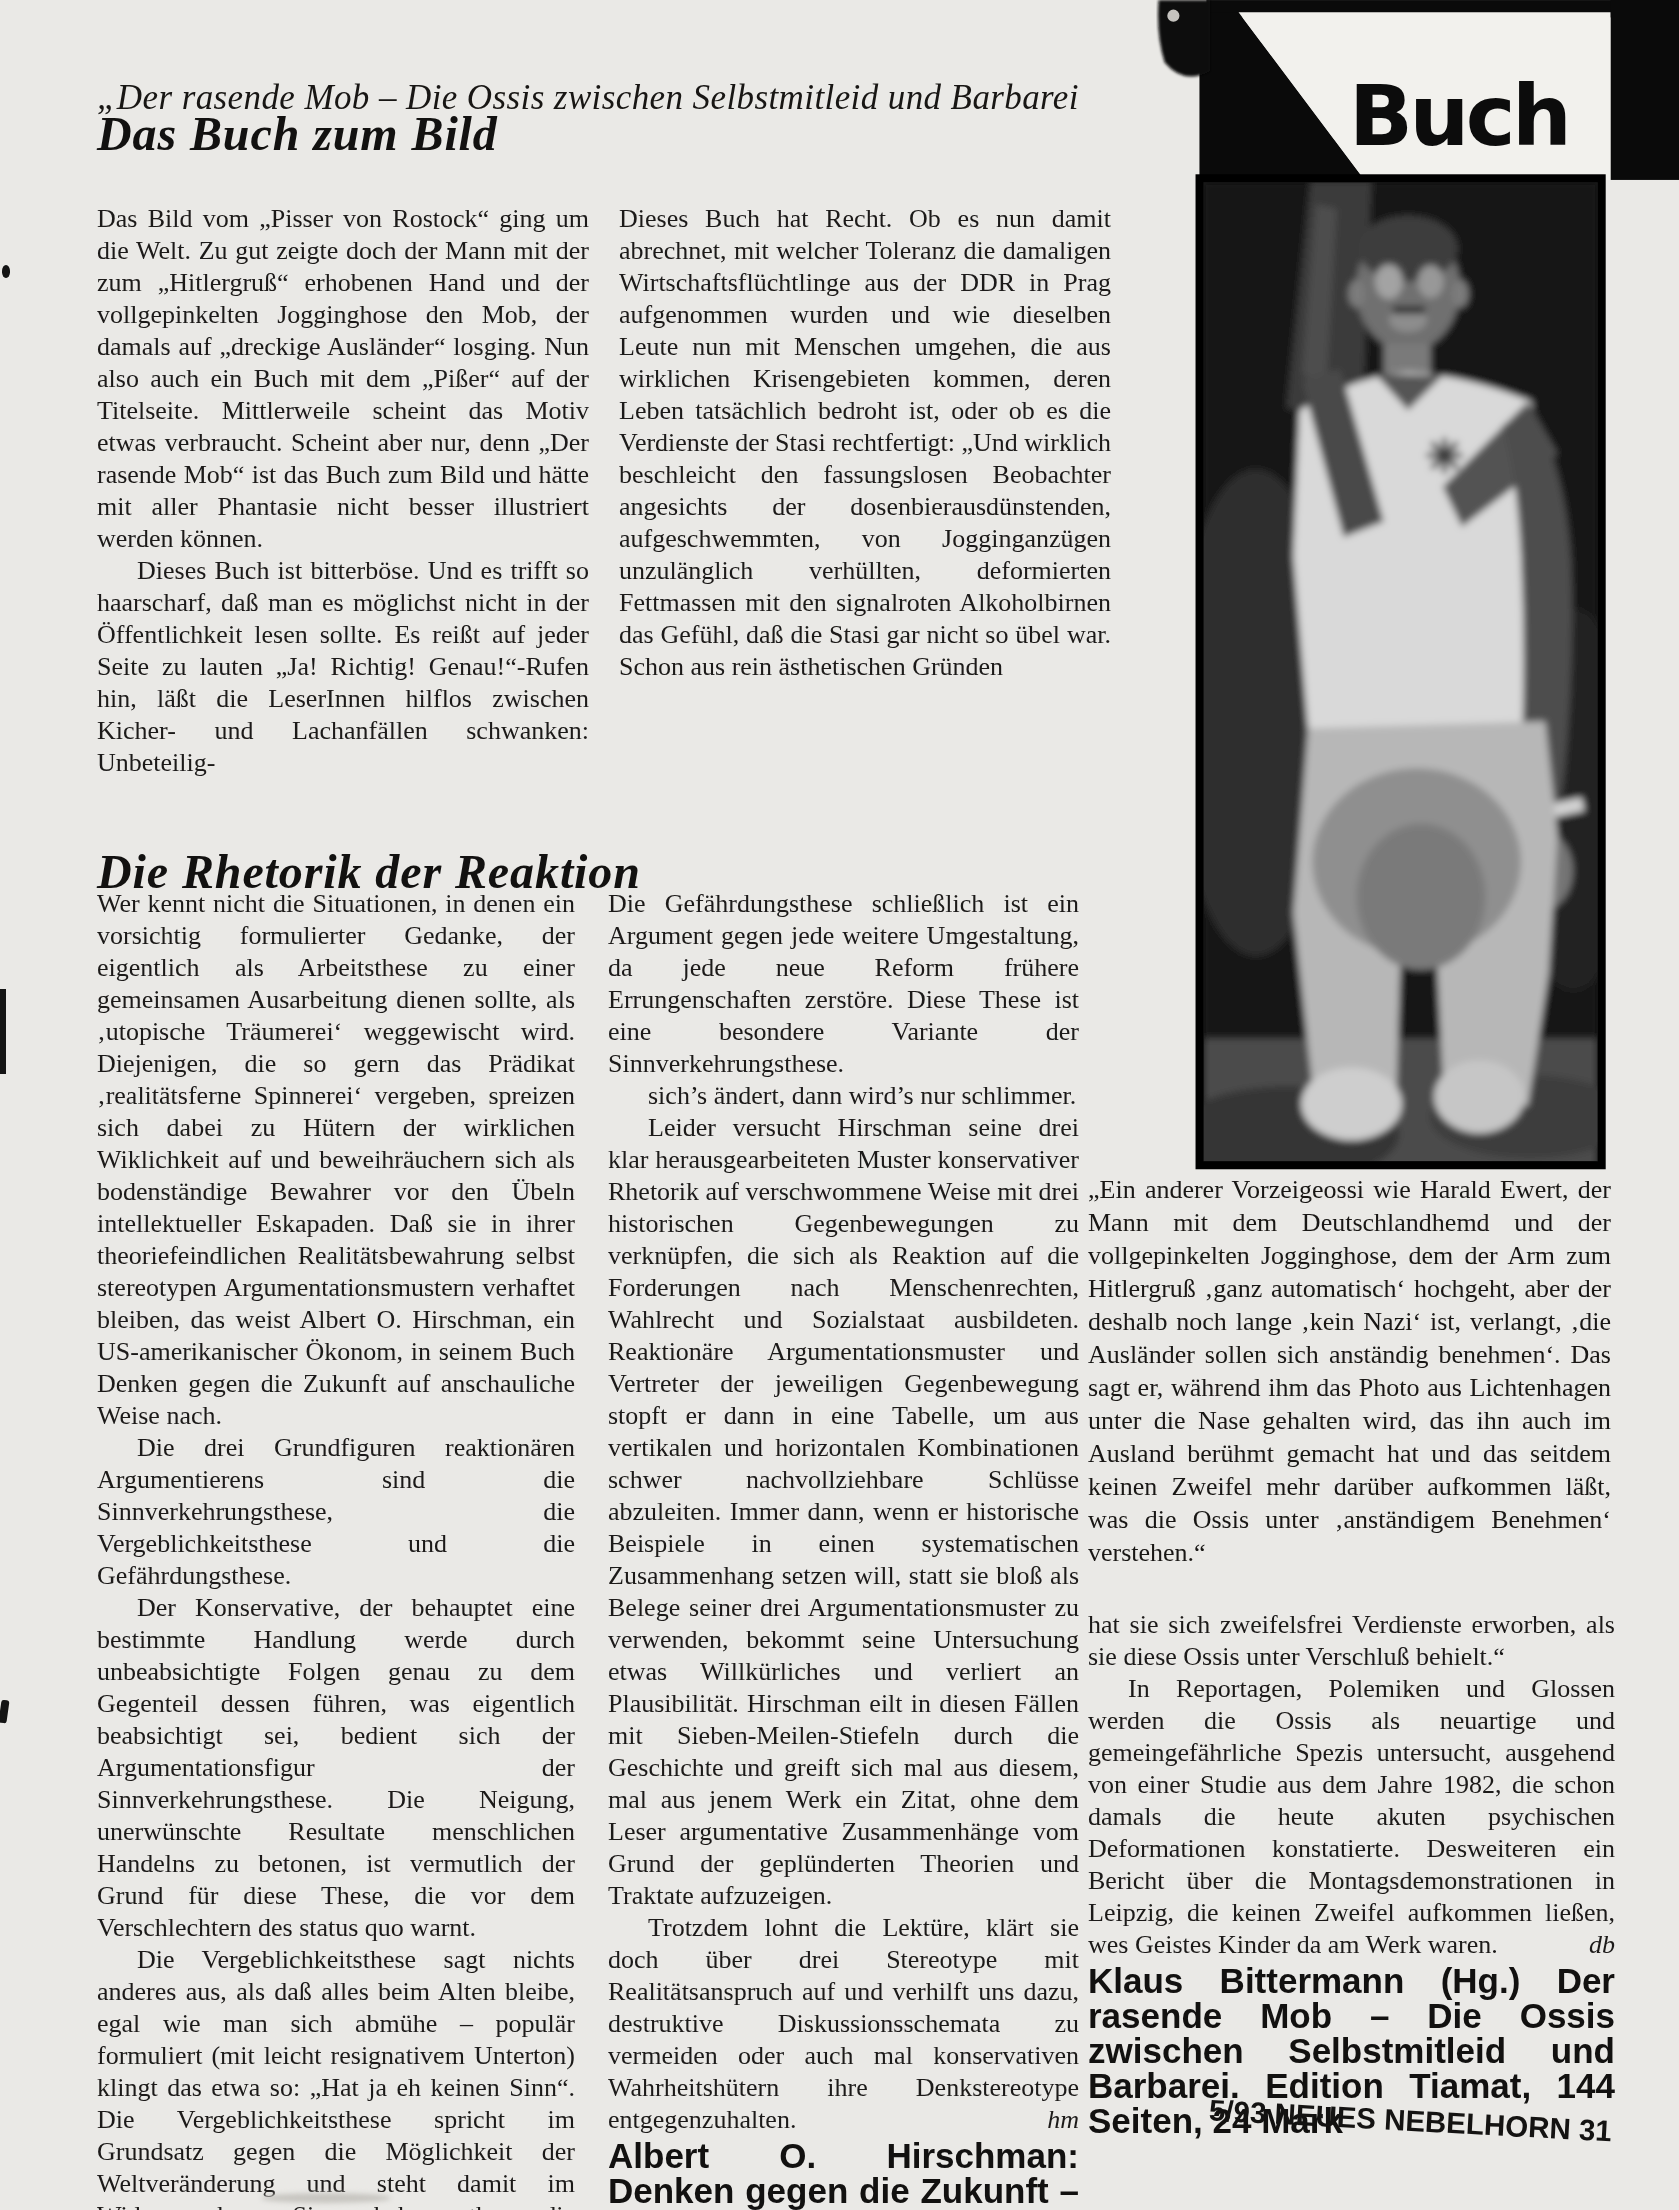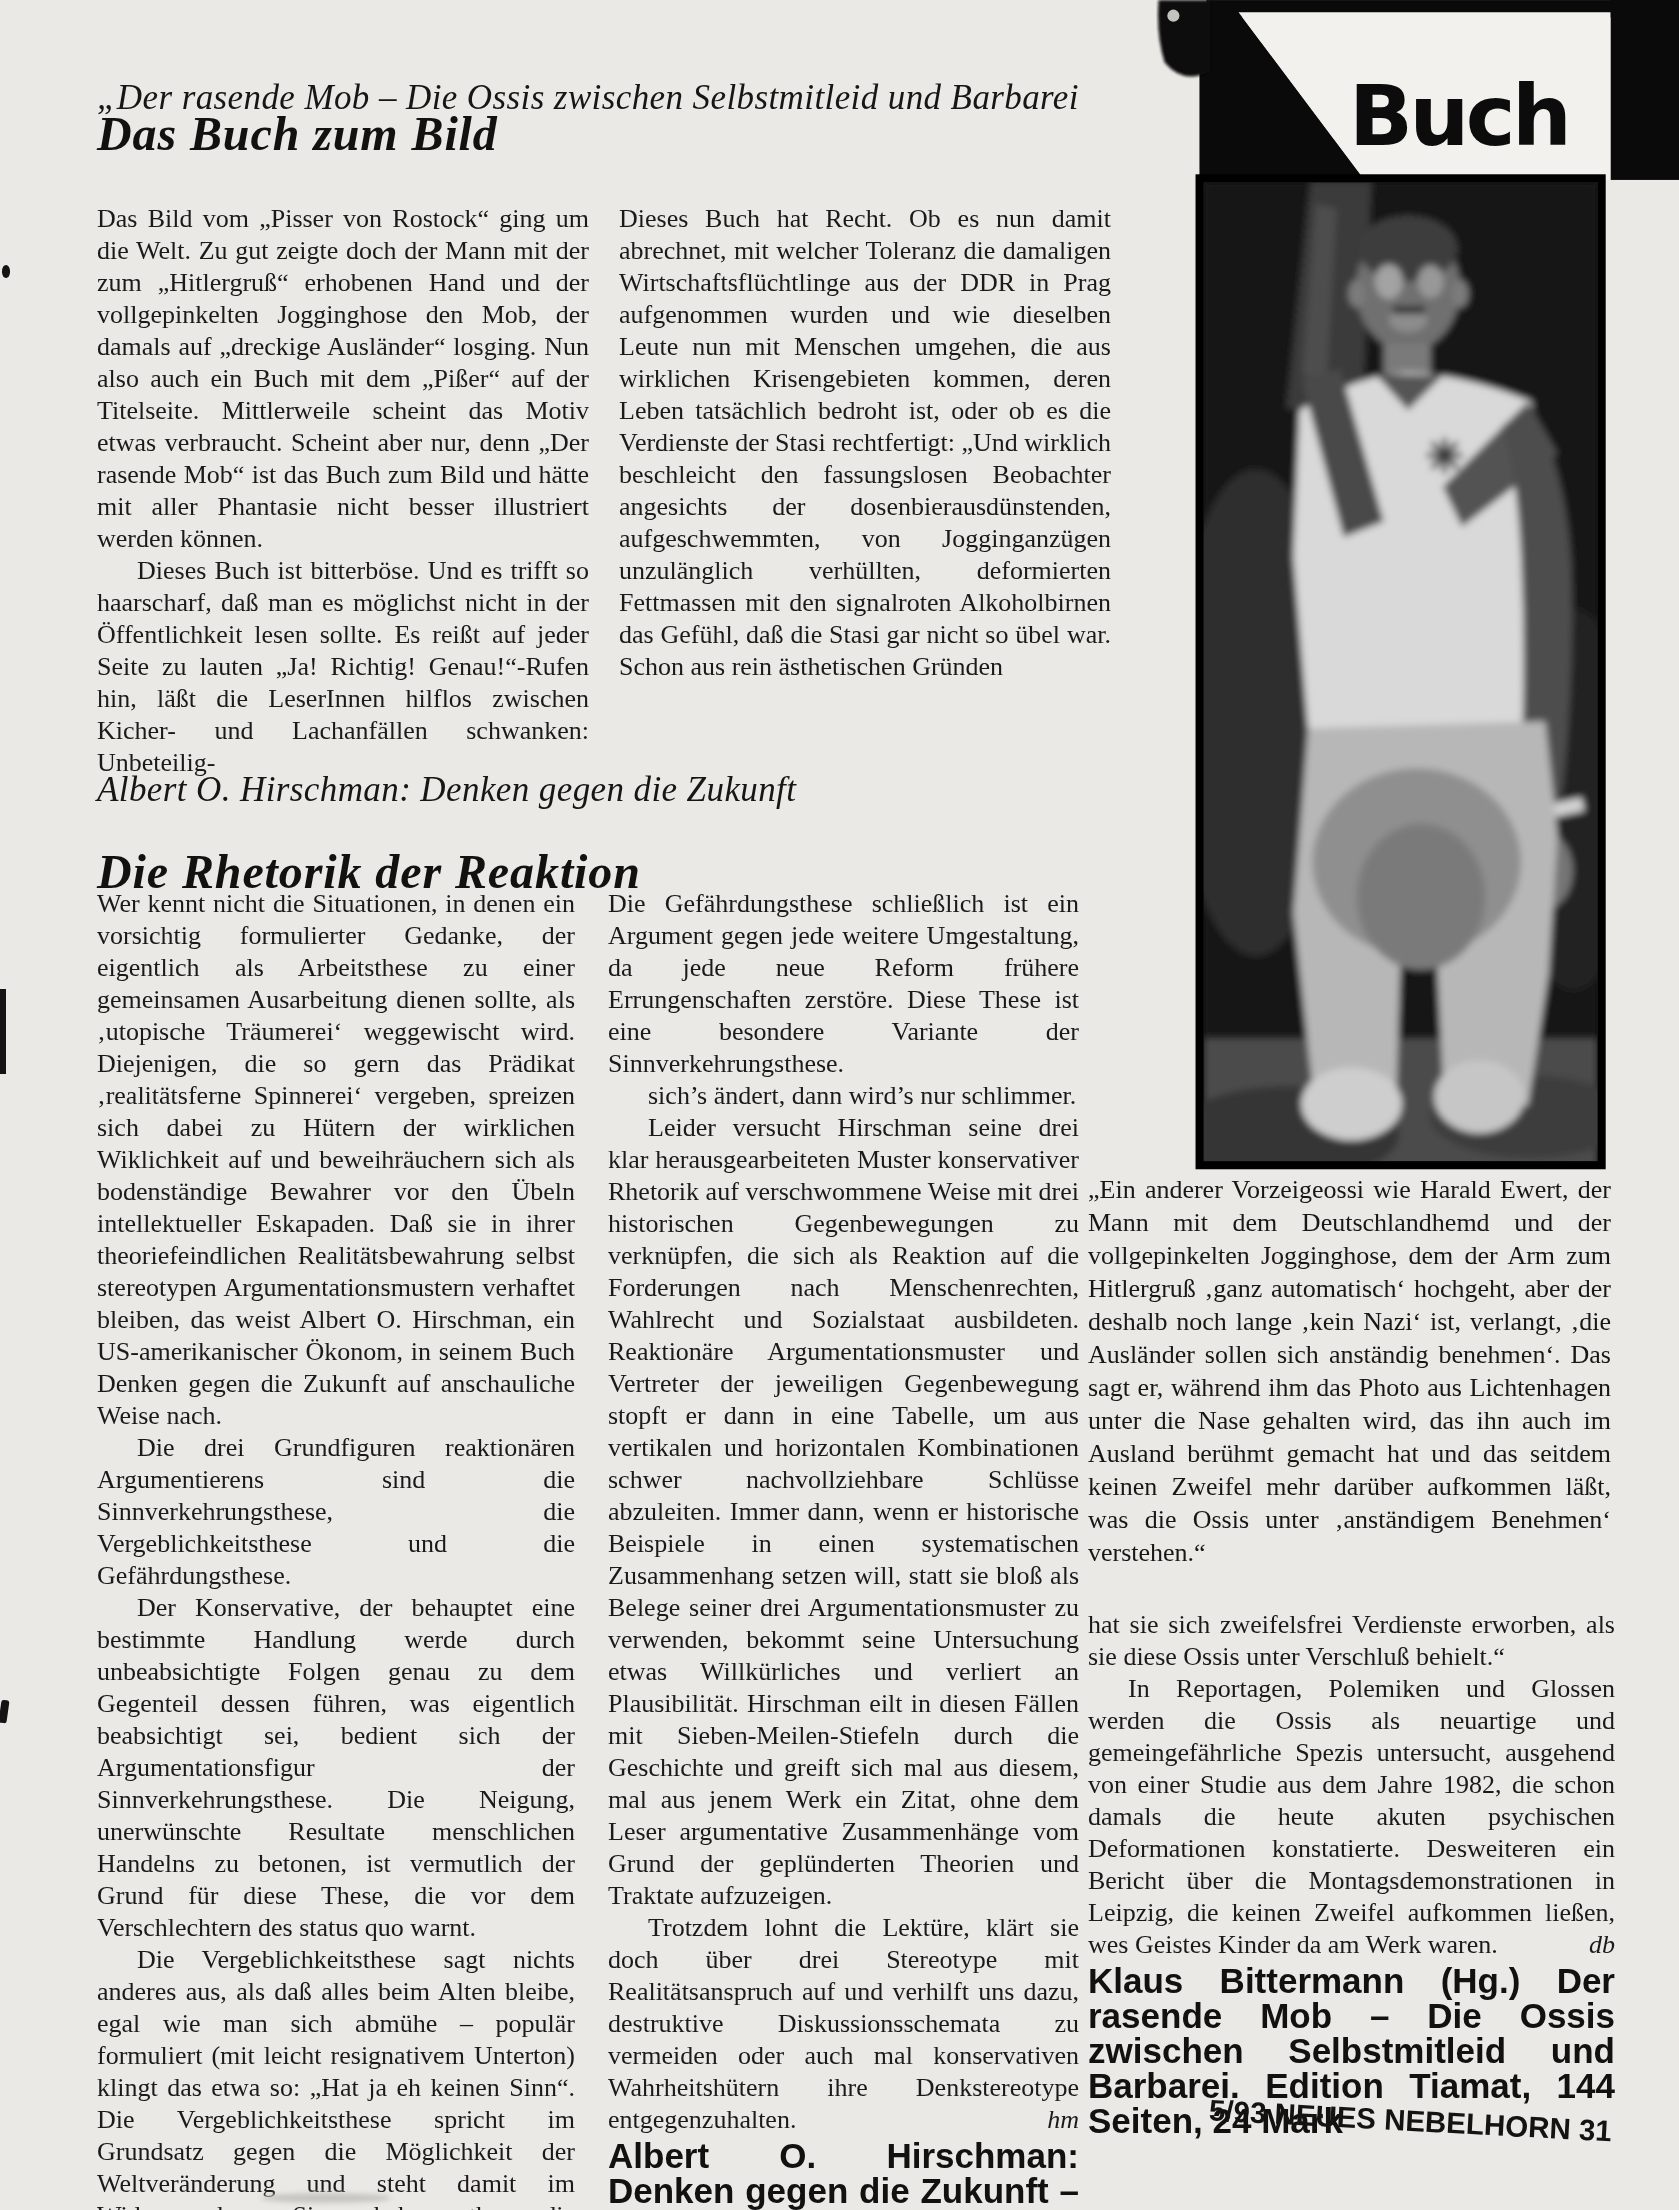--- a/index.html
+++ b/index.html
@@ -169,21 +169,20 @@
 
   <div class="bodycol plist" style="left:97px;top:203px;width:492px;">
       <p class="body-p">Das Bild vom „Pisser von Rostock“ ging um die Welt. Zu gut zeigte doch der Mann mit der zum „Hitlergruß“ erhobenen Hand und der vollgepinkelten Jogginghose den Mob, der damals auf „dreckige Ausländer“ losging. Nun also auch ein Buch mit dem „Pißer“ auf der Titelseite. Mittlerweile scheint das Motiv etwas verbraucht. Scheint aber nur, denn „Der rasende Mob“ ist das Buch zum Bild und hätte mit aller Phantasie nicht besser illustriert werden können.</p>
       <p class="body-p">Dieses Buch ist bitterböse. Und es trifft so haarscharf, daß man es möglichst nicht in der Öffentlichkeit lesen sollte. Es reißt auf jeder Seite zu lauten „Ja! Richtig! Genau!“-Rufen hin, läßt die LeserInnen hilflos zwischen Kicher- und Lachanfällen schwanken: Unbeteilig-</p>
     </div>
 
   <div class="bodycol plist" style="left:619px;top:203px;width:492px;">
       <p class="body-p">Dieses Buch hat Recht. Ob es nun damit abrechnet, mit welcher Toleranz die damaligen Wirtschaftsflüchtlinge aus der DDR in Prag aufgenommen wurden und wie dieselben Leute nun mit Menschen umgehen, die aus wirklichen Krisengebieten kommen, deren Leben tatsächlich bedroht ist, oder ob es die Verdienste der Stasi rechtfertigt: „Und wirklich beschleicht den fassungslosen Beobachter angesichts der dosenbierausdünstenden, aufgeschwemmten, von Jogginganzügen unzulänglich verhüllten, deformierten Fettmassen mit den signalroten Alkoholbirnen das Gefühl, daß die Stasi gar nicht so übel war. Schon aus rein ästhetischen Gründen</p>
     </div>
 
-  <div class="kicker" style="left:97px;top:770px;">Albert O. Hirschman: Denken gegen die Zukunft</div>
   <div class="headline" style="left:97px;top:844px;">Die Rhetorik der Reaktion</div>
 
   <div class="bodycol plist" style="left:97px;top:888px;width:478px;">
       <p class="body-p">Wer kennt nicht die Situationen, in denen ein vorsichtig formulierter Gedanke, der eigentlich als Arbeitsthese zu einer gemeinsamen Ausarbeitung dienen sollte, als ‚utopische Träumerei‘ weggewischt wird. Diejenigen, die so gern das Prädikat ‚realitätsferne Spinnerei‘ vergeben, spreizen sich dabei zu Hütern der wirklichen Wiklichkeit auf und beweihräuchern sich als bodenständige Bewahrer vor den Übeln intellektueller Eskapaden. Daß sie in ihrer theoriefeindlichen Realitätsbewahrung selbst stereotypen Argumentationsmustern verhaftet bleiben, das weist Albert O. Hirschman, ein US-amerikanischer Ökonom, in seinem Buch Denken gegen die Zukunft auf anschauliche Weise nach.</p>
       <p class="body-p">Die drei Grundfiguren reaktionären Argumentierens sind die Sinnverkehrungsthese, die Vergeblichkeitsthese und die Gefährdungsthese.</p>
       <p class="body-p">Der Konservative, der behauptet eine bestimmte Handlung werde durch unbeabsichtigte Folgen genau zu dem Gegenteil dessen führen, was eigentlich beabsichtigt sei, bedient sich der Argumentationsfigur der Sinnverkehrungsthese. Die Neigung, unerwünschte Resultate menschlichen Handelns zu betonen, ist vermutlich der Grund für diese These, die vor dem Verschlechtern des status quo warnt.</p>
       <p class="body-p">Die Vergeblichkeitsthese sagt nichts anderes aus, als daß alles beim Alten bleibe, egal wie man sich abmühe – populär formuliert (mit leicht resignativem Unterton) klingt das etwa so: „Hat ja eh keinen Sinn“. Die Vergeblichkeitsthese spricht im Grundsatz gegen die Möglichkeit der Weltveränderung und steht damit im Widerspruch zur Sinnverkehrungsthese, die von einer wandelbaren Welt ausgeht; manchmal läßt sich aber doch die abstruse Kombination beider Thesen auffinden: ändern wird sich sowieso nichts und wenn</p>
     </div>
 
   <div class="bodycol" style="left:608px;top:888px;width:471px;">

